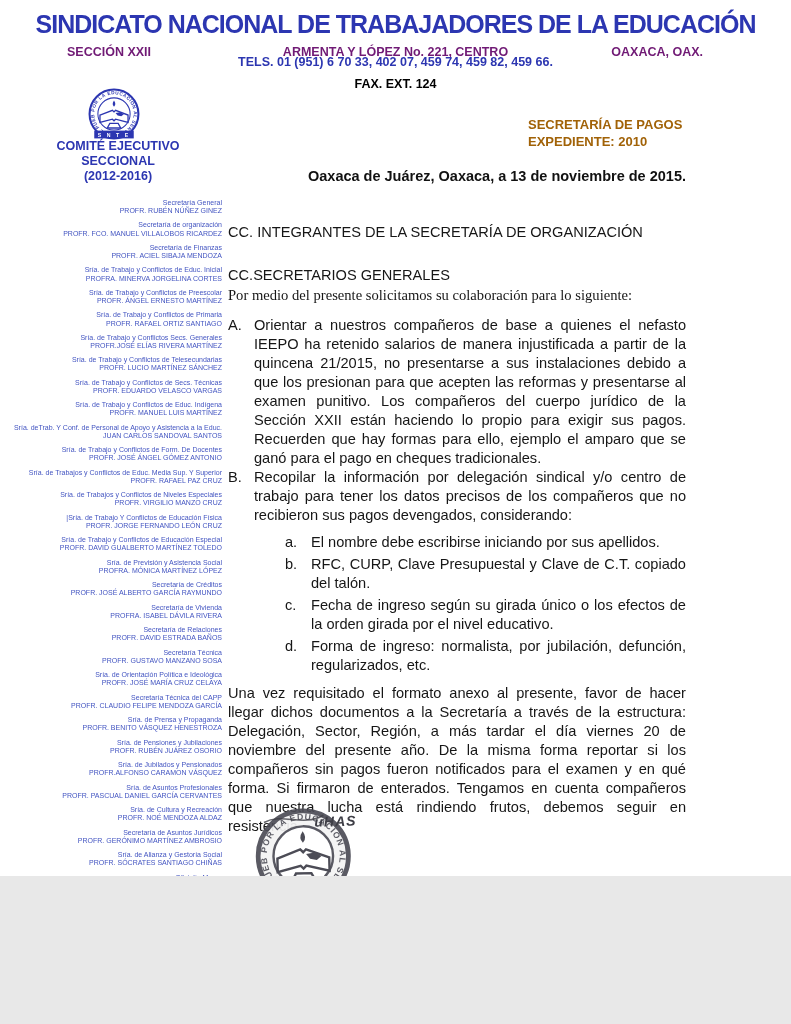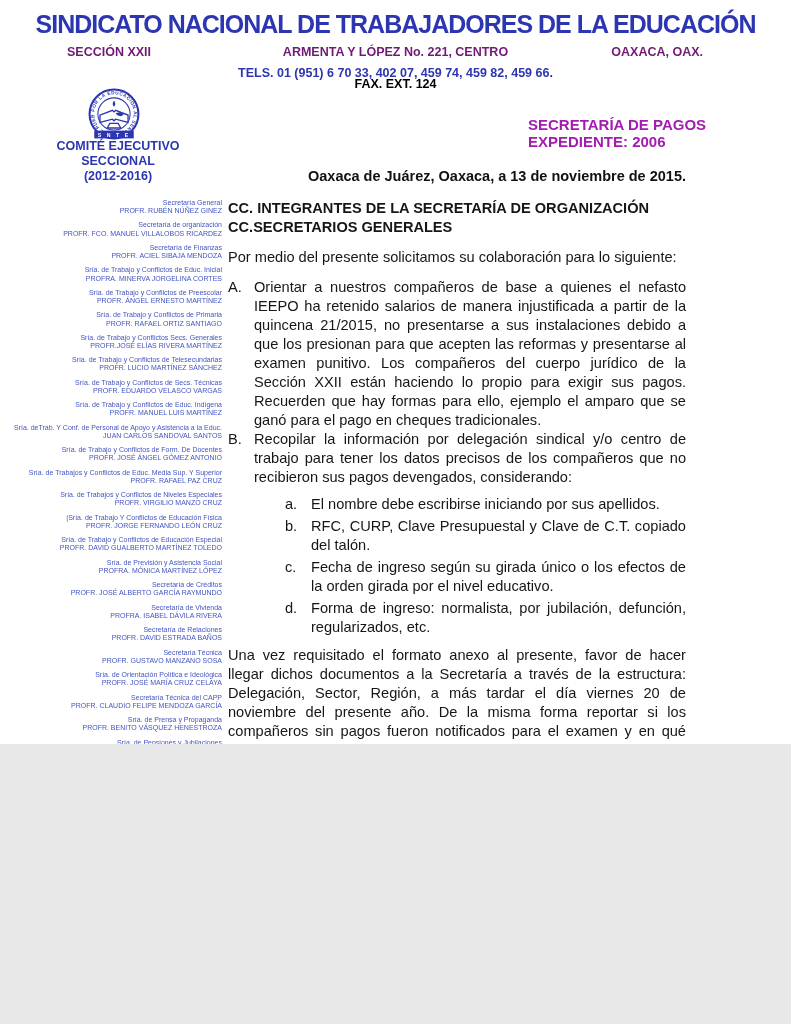--- a/index.html
+++ b/index.html
@@ -1,53 +1,53 @@
 <!DOCTYPE html>
 <html><head>
 <meta charset="utf-8">
 <style>
   html,body{margin:0;padding:0;background:#e8e8e8;}
   .page{
-    position:relative;width:791px;height:744px;background:#ffffff;
+    position:relative;width:791px;height:876px;background:#ffffff;
     font-family:"Liberation Sans", sans-serif;color:#1d1d1d;overflow:hidden;
     margin:0 auto;
   }
   
   .hdr-title{
     position:absolute;top:10px;left:0;width:791px;text-align:center;
     font-size:25px;font-weight:bold;letter-spacing:-1px;color:#2c36b1;
     transform:scaleY(1.05);
   }
   .hdr-row{position:absolute;top:45px;left:0;width:791px;height:14px;
     font-size:12.5px;font-weight:bold;color:#701a75;}
   .hdr-section{position:absolute;left:67px;top:0;}
   .hdr-address{position:absolute;left:0;width:791px;text-align:center;top:0;}
   .hdr-city{position:absolute;right:88px;top:0;}
-  .hdr-tels{position:absolute;top:66px;left:0;width:791px;text-align:center;
+  .hdr-tels{position:absolute;top:55px;left:0;width:791px;text-align:center;
     font-size:12.5px;font-weight:bold;color:#2c36b1;}
   .hdr-fax{position:absolute;top:77px;left:0;width:791px;text-align:center;
     font-size:12.5px;font-weight:bold;color:#000000;}
   .logo{position:absolute;left:88px;top:88px;width:52px;height:66px;}
   .committee{position:absolute;left:18px;top:139px;width:200px;text-align:center;
     font-size:12.5px;font-weight:bold;color:#2c36b1;line-height:15px;}
-  .office{position:absolute;left:528px;top:116px;font-size:15px;font-weight:bold;
-    color:#a21caf;line-height:17px;}
+  .office{position:absolute;left:528px;top:116px;font-size:13px;font-weight:bold;
+    color:#a16207;line-height:17px;}
   .dateline{position:absolute;top:168px;left:0;width:686px;text-align:right;
     font-size:14.5px;font-weight:bold;color:#111;}
   
   .sidebar{position:absolute;left:0;top:199px;width:222px;text-align:right;
     color:#4254c1;}
   .sb-item{margin-bottom:6.3px;line-height:8.1px;}
   .sb-title{font-size:7px;}
   .sb-name{font-size:7px;}
   
   .main{position:absolute;left:228px;top:199px;width:458px;font-size:14.6px;
     line-height:19px;color:#161616;}
-  .addressee{font-weight:bold;line-height:18.5px;}
-  .intro{margin-top:12px;}
+  .addressee{font-weight:normal;line-height:18.5px;margin-top:24px;}
+  .intro{margin-top:2px;font-family:Liberation Serif, serif;}
   .ablist{margin-top:11px;}
   .ab-item{position:relative;padding-left:26px;text-align:justify;}
   .ab-label{position:absolute;left:0;top:0;}
   .sublist{margin-top:8px;margin-left:57px;}
   .sub-item{position:relative;padding-left:26px;text-align:justify;margin-bottom:3px;}
   .sub-label{position:absolute;left:0;top:0;}
   .closing{margin-top:9px;text-align:justify;}
   .slogans{margin-top:13px;text-align:center;font-weight:bold;line-height:19.5px;
     white-space:pre-line;}
   
@@ -94,21 +94,21 @@
     </svg>
   </div>
 
   <div class="committee">
     <div>COMITÉ EJECUTIVO SECCIONAL</div>
     <div>(2012-2016)</div>
   </div>
 
   <div class="office">
     <div>SECRETARÍA DE PAGOS</div>
-    <div>EXPEDIENTE: 2006</div>
+    <div>EXPEDIENTE: 2010</div>
   </div>
 
   <div class="dateline">Oaxaca de Juárez, Oaxaca, a 13 de noviembre de 2015.</div>
 
   <div class="sidebar">
 
       <div class="sb-item">
         <div class="sb-title">Secretaría General</div>
         <div class="sb-name">PROFR. RUBÉN NÚÑEZ GINEZ</div>
       </div>

